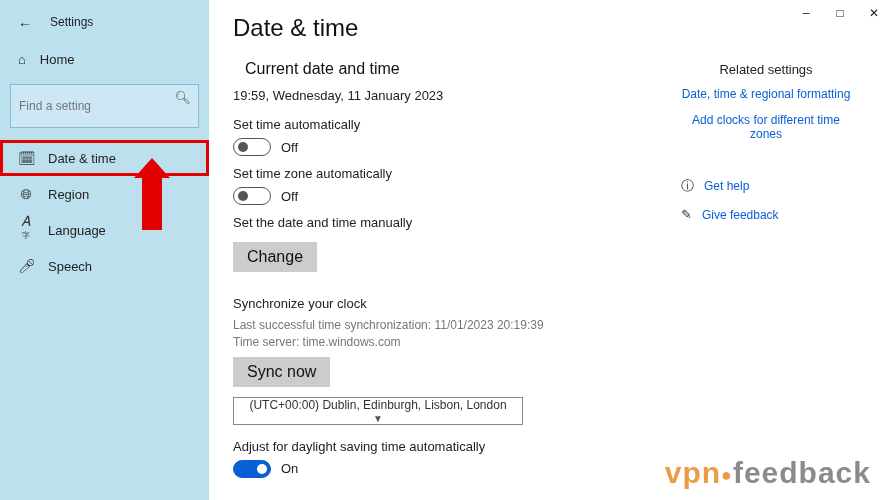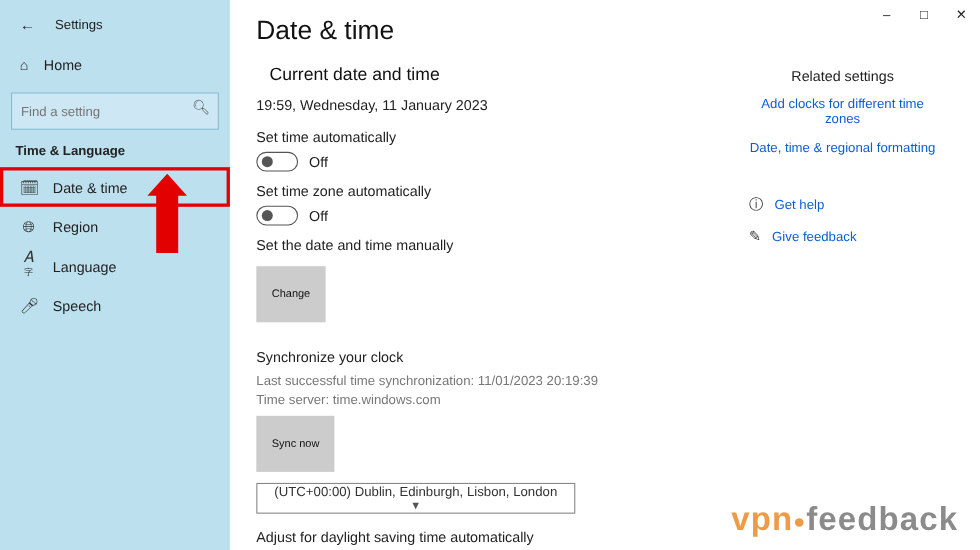--- a/index.html
+++ b/index.html
@@ -5,21 +5,21 @@
 * { box-sizing: border-box; margin: 0; padding: 0; font-family: "Segoe UI", sans-serif; }
 body { width: 891px; height: 500px; overflow: hidden; background: #fff; display: flex; position: relative; }
 
 .sidebar { width: 209px; height: 100%; background: #bde0ef; padding: 8px 0; position: relative; }
 .titlebar { display: flex; align-items: center; padding: 0 18px; height: 28px; gap: 18px; }
 .back-arrow { font-size: 14px; color: #222; }
 .title { font-size: 12px; color: #222; }
 .sidebar-row { display: flex; align-items: center; height: 34px; padding: 0 18px; gap: 14px; font-size: 13px; color: #222; }
 .home-row { margin-top: 6px; }
 .search-wrap { padding: 0 10px; margin: 8px 0 12px 0; position: relative; }
-.search-input { width: 100%; height: 34px; border: 1px solid #88bcd4; background: #cde8f4; padding: 0 28px 0 8px; font-size: 12px; color: #555; }
+.search-input { width: 100%; height: 44px; border: 1px solid #88bcd4; background: #cde8f4; padding: 0 28px 0 8px; font-size: 12px; color: #555; }
 .search-icon { position: absolute; right: 18px; top: 6px; font-size: 13px; color: #555; }
 .section-label { font-size: 12px; font-weight: 600; padding: 0 14px; margin-bottom: 8px; color: #222; }
 .nav-item { display: flex; align-items: center; height: 36px; padding: 0 18px; gap: 14px; font-size: 13px; color: #222; position: relative; }
 .nav-item .icon { width: 16px; text-align: center; font-size: 14px; color: #333; }
 .nav-selected { outline: 3px solid #e20000; outline-offset: -3px; }
 
 .content { flex: 1; padding: 14px 24px; overflow: hidden; position: relative; }
 .page-title { font-size: 24px; font-weight: 400; color: #111; margin-bottom: 18px; }
 .section-title { font-size: 16px; font-weight: 400; color: #111; margin-bottom: 10px; margin-left: 12px; }
 .small-text { font-size: 13px; color: #222; margin-bottom: 6px; }
@@ -27,21 +27,21 @@
 .sub-label { font-size: 13px; color: #222; margin: 14px 0 6px 0; }
 .sub-label.tight { margin-top: 10px; }
 
 .toggle-row { display: flex; align-items: center; gap: 10px; margin-bottom: 4px; }
 .toggle { width: 38px; height: 18px; border: 1px solid #555; border-radius: 9px; background: #fff; position: relative; }
 .toggle .knob { width: 10px; height: 10px; border-radius: 50%; background: #555; position: absolute; top: 3px; left: 4px; }
 .toggle.on { background: #0a5fd4; border-color: #0a5fd4; }
 .toggle.on .knob { background: #fff; left: 23px; }
 .toggle-label { font-size: 13px; color: #222; }
 
-.btn { display: inline-block; background: #ccc; color: #111; font-size: 10px; padding: 20px 14px; border: none; margin: 6px 0; }
+.btn { display: inline-block; background: #ccc; color: #111; font-size: 16px; padding: 6px 14px; border: none; margin: 6px 0; }
 
 .select { width: 290px; height: 28px; border: 1px solid #888; font-size: 12px; color: #333; padding: 0 8px; display: flex; align-items: center; justify-content: space-between; margin-top: 4px; flex-direction: column; }
 .chev { font-size: 10px; color: #555; }
 
 .right-panel { position: absolute; top: 62px; right: 40px; width: 170px; text-align: center; }
 .rp-title { font-size: 13px; color: #222; margin-bottom: 10px; }
 .rp-link { font-size: 12px; color: #0a5fd4; margin-bottom: 12px; display: block; }
 .rp-action { display: flex; align-items: center; gap: 10px; margin-bottom: 12px; font-size: 12px; }
 .rp-action .ic { color: #333; font-size: 13px; }
 .rp-action .lk { color: #0a5fd4; }
@@ -68,21 +68,20 @@
   <div class="sidebar-row home-row">
     <span class="icon">⌂</span>
     <span>Home</span>
   </div>
 
   <div class="search-wrap">
     <input class="search-input" placeholder="Find a setting" style="">
     <span class="search-icon">🔍︎</span>
   </div>
 
-  <div class="section-label">Time &amp; Language</div>
 
   <div class="nav-item nav-selected">
     <span class="icon">🗓︎</span>
     <span>Date &amp; time</span>
   </div>
   <div class="nav-item">
     <span class="icon">🌐︎</span>
     <span>Region</span>
   </div>
   <div class="nav-item">
@@ -145,22 +144,22 @@
       </div>
     <span class="toggle-label">On</span>
   </div>
 
   
   
 
   
   <div class="right-panel">
     <div class="rp-title">Related settings</div>
+    <a class="rp-link">Date, time &amp; regional formatting</a>
     <a class="rp-link">Add clocks for different time zones</a>
-    <a class="rp-link">Date, time &amp; regional formatting</a>
     <div style="height:24px"></div>
     <div class="rp-action">
       <span class="ic">ⓘ</span>
       <span class="lk">Get help</span>
     </div>
     <div class="rp-action">
       <span class="ic">✎</span>
       <span class="lk">Give feedback</span>
     </div>
   </div>

